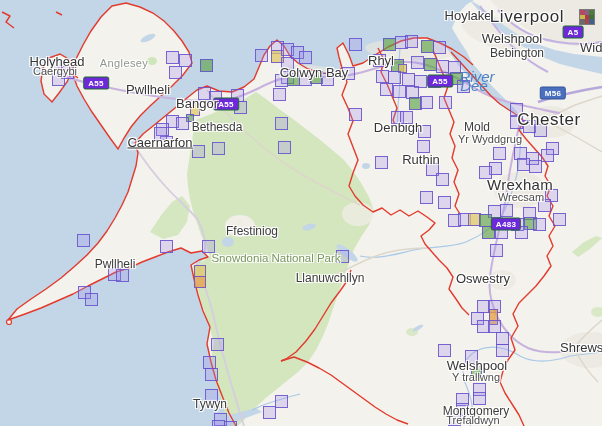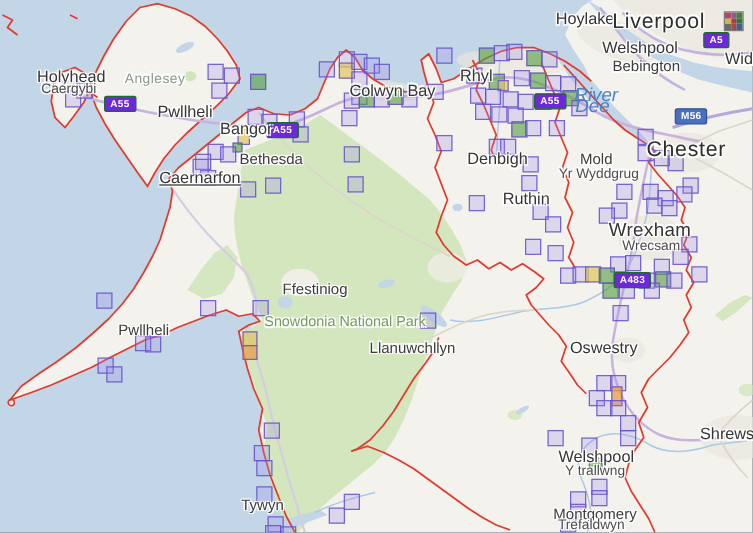--- a/index.html
+++ b/index.html
@@ -267,21 +267,21 @@
       <div class="shield shield-a" style="left: 506px; top: 224px;">A483</div>
     </div>
   <div class="layer" id="labels-layer">
       <div class="lbl city" style="left: 468px; top: 15px;">Hoylake</div>
       <div class="lbl city-lg" style="left: 527px; top: 17px;">Liverpool</div>
       <div class="lbl city" style="left: 512px; top: 38px;">Welshpool</div>
       <div class="lbl town" style="left: 517px; top: 53px;">Bebington</div>
       <div class="lbl city anchor-left" style="left: 580px; top: 47px;">Widnes</div>
       <div class="lbl city-lg" style="left: 549px; top: 120px;">Chester</div>
       <div class="lbl town" style="left: 477px; top: 127px;">Mold</div>
-      <div class="lbl alt" style="left: 479px; top: 139px;">Yr Wyddgrug</div>
+      <div class="lbl alt" style="left: 490px; top: 139px;">Yr Wyddgrug</div>
       <div class="lbl city" style="left: 398px; top: 127px;">Denbigh</div>
       <div class="lbl city" style="left: 421px; top: 159px;">Ruthin</div>
       <div class="lbl city" style="left: 381px; top: 60px;">Rhyl</div>
       <div class="lbl city" style="left: 314px; top: 72px;">Colwyn Bay</div>
       <div class="lbl city" style="left: 197px; top: 103px;">Bangor</div>
       <div class="lbl town" style="left: 217px; top: 127px;">Bethesda</div>
       <div class="lbl city" style="left: 160px; top: 142px; text-decoration: underline;">Caernarfon</div>
       <div class="lbl city" style="left: 148px; top: 89px;">Pwllheli</div>
       <div class="lbl city" style="left: 57px; top: 61px;">Holyhead</div>
       <div class="lbl alt" style="left: 55px; top: 71px;">Caergybi</div>

